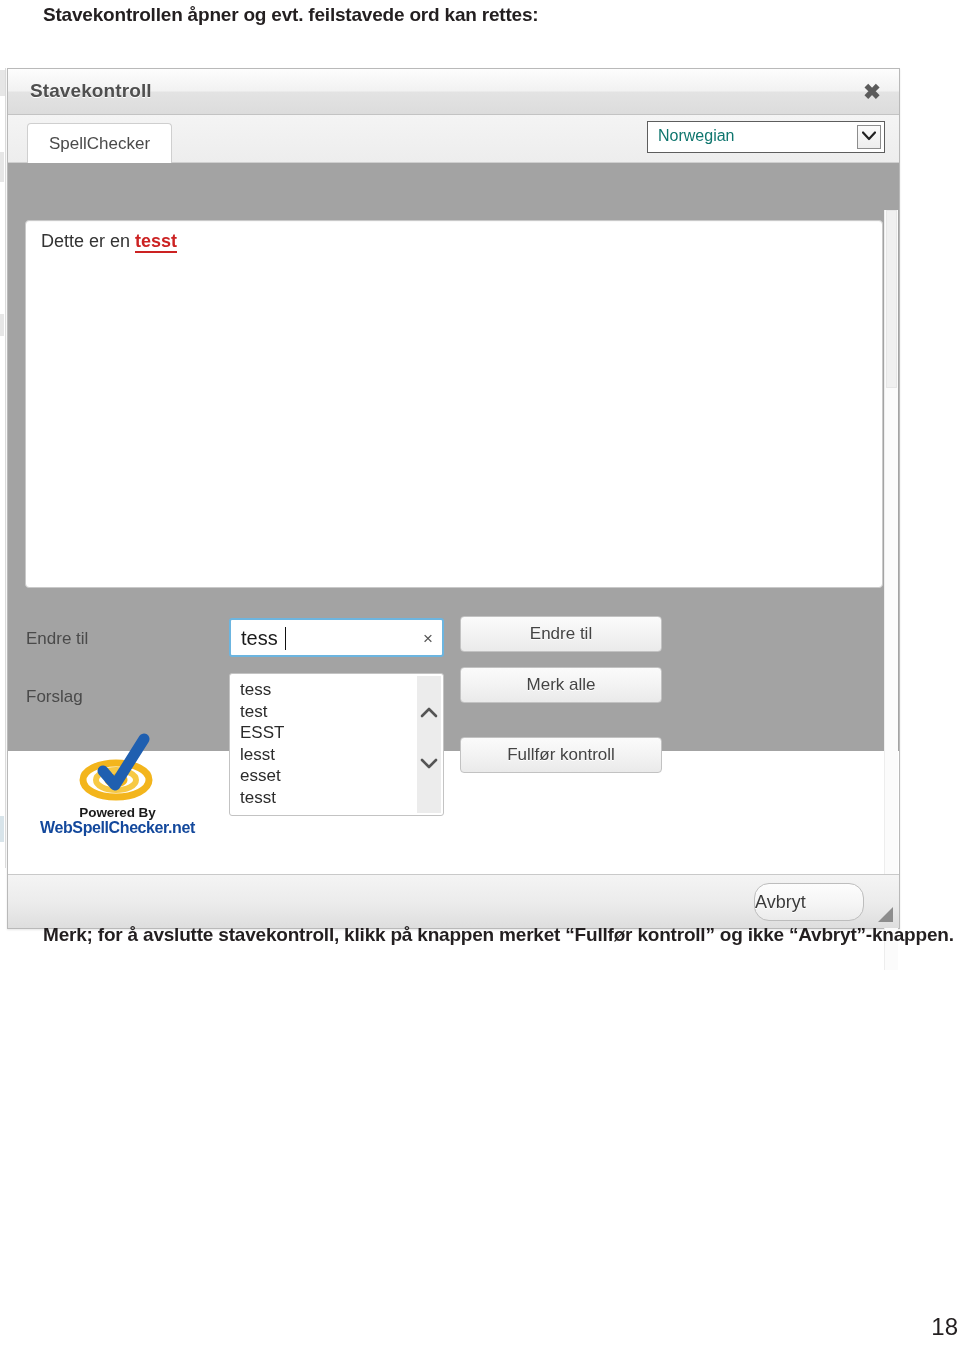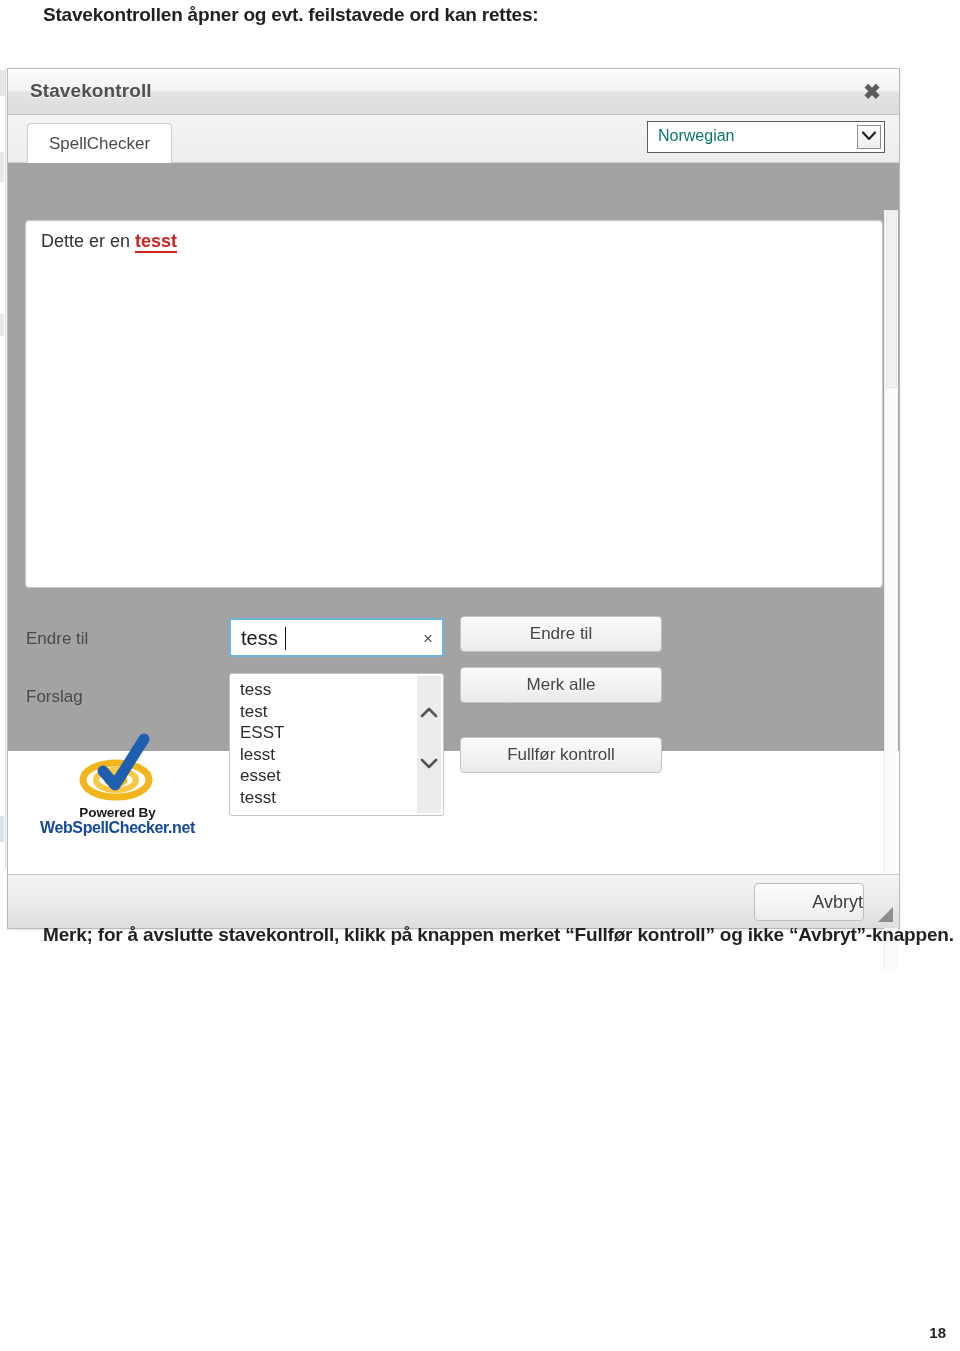--- a/index.html
+++ b/index.html
@@ -31,25 +31,25 @@
     top: 0px;
     width: 940px;
   }
   #outro-line {
     left: 4px;
     top: 920px;
     width: 940px;
   }
   #page-number {
     position: absolute;
-    right: 14px;
+    right: 2px;
     bottom: 10px;
     font-family: "Liberation Sans", sans-serif;
-    font-size: 15px;
-    font-weight: 700;
+    font-size: 24px;
+    font-weight: 400;
     color: #231f20;
   }
 
   
   #screenshot {
     position: absolute;
     left: 0px;
     top: 56px;
     width: 900px;
     height: 876px;
@@ -378,26 +378,26 @@
     border-top: 1px solid #c9c9c9;
     box-sizing: border-box;
   }
   #btn-avbryt {
     position: absolute;
     right: 35px;
     top: 8px;
     width: 110px;
     height: 38px;
     line-height: 36px;
-    text-align: right;
+    text-align: left;
     font-size: 18px;
     color: #3b3b3b;
     background: linear-gradient(to bottom, #fdfdfd 0%, #f5f5f5 55%, #ebebeb 100%);
     border: 1px solid #bdbdbd;
-    border-radius: 4px;
+    border-radius: 15px;
     box-sizing: border-box;
     cursor: pointer;
     text-shadow: 0 1px 0 #ffffff;
   }
   #resize-grip {
     position: absolute;
     right: 6px;
     bottom: 6px;
     width: 0;
     height: 0;

